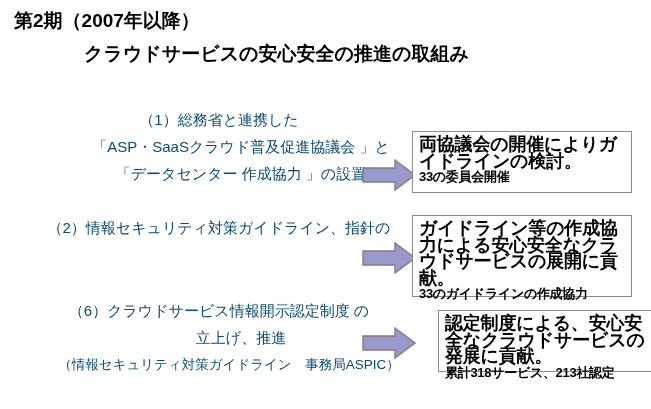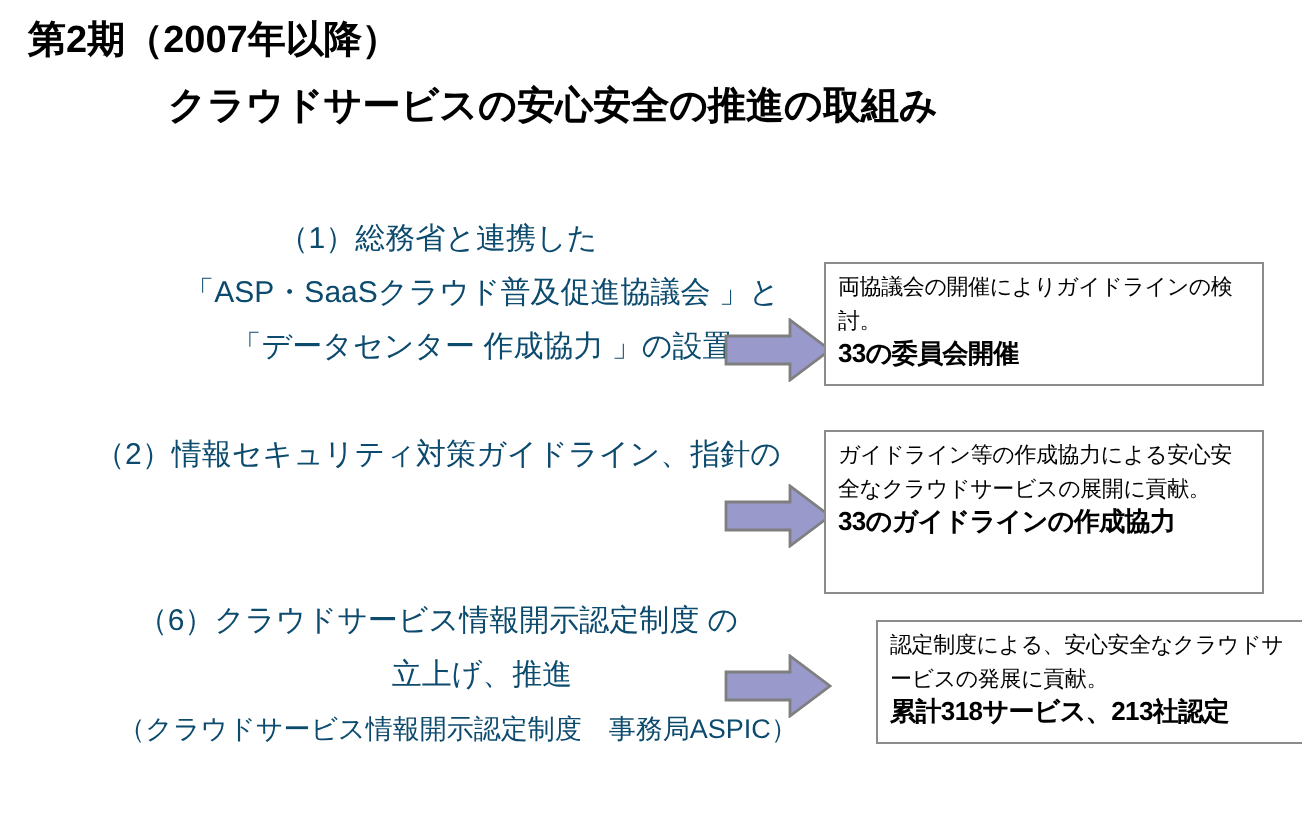--- a/index.html
+++ b/index.html
@@ -95,24 +95,25 @@
     position: absolute;
     left: 412px;
     width: 220px;
     box-sizing: border-box;
     border: 1px solid #8c8c8c;
     background: #ffffff;
     padding: 4px 5px 4px 6px;
   }
   .callout p {
     margin: 0;
-    font-size: 11px;
+    font-size: 18px;
     line-height: 16.5px;
     color: #000000;
     letter-spacing: -0.2px;
+    font-weight: bold;
   }
   .callout p.emphasis {
     font-weight: bold;
     font-size: 13px;
     letter-spacing: -0.3px;
   }
   #callout1 { top: 131px; height: 62px; }
   #callout2 { top: 215px; height: 82px; }
   #callout3 { top: 310px; height: 62px; margin-left: 26px; }
 </style>
@@ -132,21 +133,21 @@
     <div class="item-line cont">「データセンター 作成協力 」の設置</div>
   </div>
 
   <div class="item" id="item2">
     <div class="item-line lead">（2）情報セキュリティ対策ガイドライン、指針の</div>
   </div>
 
   <div class="item" id="item3">
     <div class="item-line lead">（6）クラウドサービス情報開示認定制度 の</div>
     <div class="item-line cont">立上げ、推進</div>
-    <div class="item-line sub">（クラウドサービス情報開示認定制度　事務局ASPIC）</div>
+    <div class="item-line sub">（情報セキュリティ対策ガイドライン　事務局ASPIC）</div>
   </div>
 
   <div class="arrow" id="arrow1">
     <svg width="54" height="32" viewBox="0 0 54 32" xmlns="http://www.w3.org/2000/svg">
       <polygon points="1,9 33,9 33,1 53,16 33,31 33,23 1,23" fill="#9999cc" stroke="#7f7f7f" stroke-width="1.4" stroke-linejoin="miter"></polygon>
     </svg>
   </div>
   <div class="arrow" id="arrow2">
     <svg width="54" height="32" viewBox="0 0 54 32" xmlns="http://www.w3.org/2000/svg">
       <polygon points="1,9 33,9 33,1 53,16 33,31 33,23 1,23" fill="#9999cc" stroke="#7f7f7f" stroke-width="1.4" stroke-linejoin="miter"></polygon>

